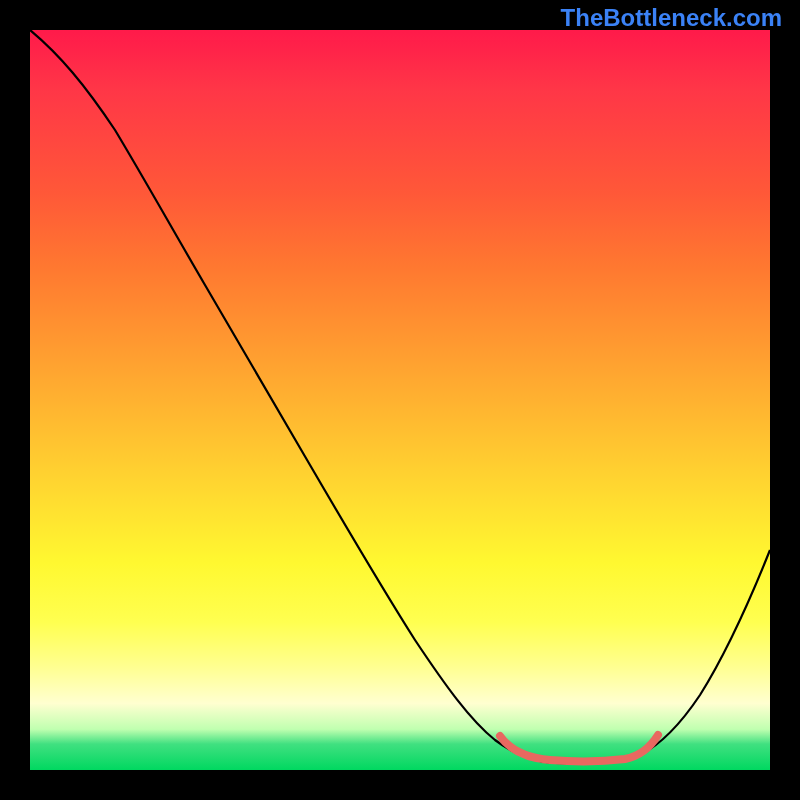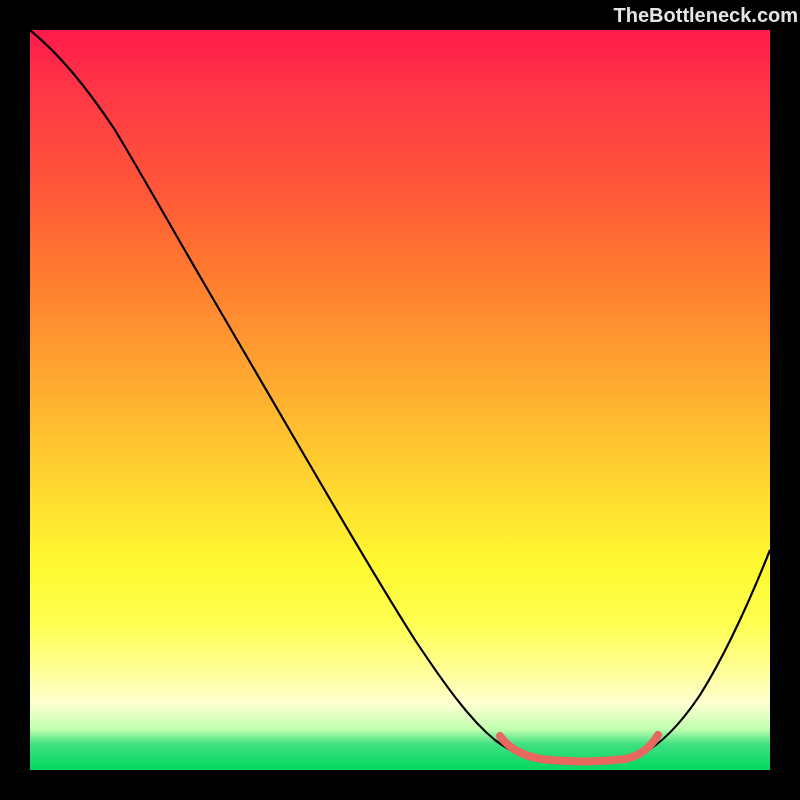--- a/index.html
+++ b/index.html
@@ -7,23 +7,23 @@
     padding: 0;
     background: #000;
     width: 800px;
     height: 800px;
     position: relative;
     font-family: Arial, sans-serif;
   }
   .watermark {
     position: absolute;
     top: 4px;
-    right: 2px;
-    color: #e5e5e5;
-    font-size: 20px;
+    right: 18px;
+    color: #3b82f6;
+    font-size: 24px;
     font-weight: bold;
     z-index: 10;
   }
   .chart-area {
     position: absolute;
     top: 30px;
     left: 30px;
     width: 740px;
     height: 740px;
     overflow: hidden;

